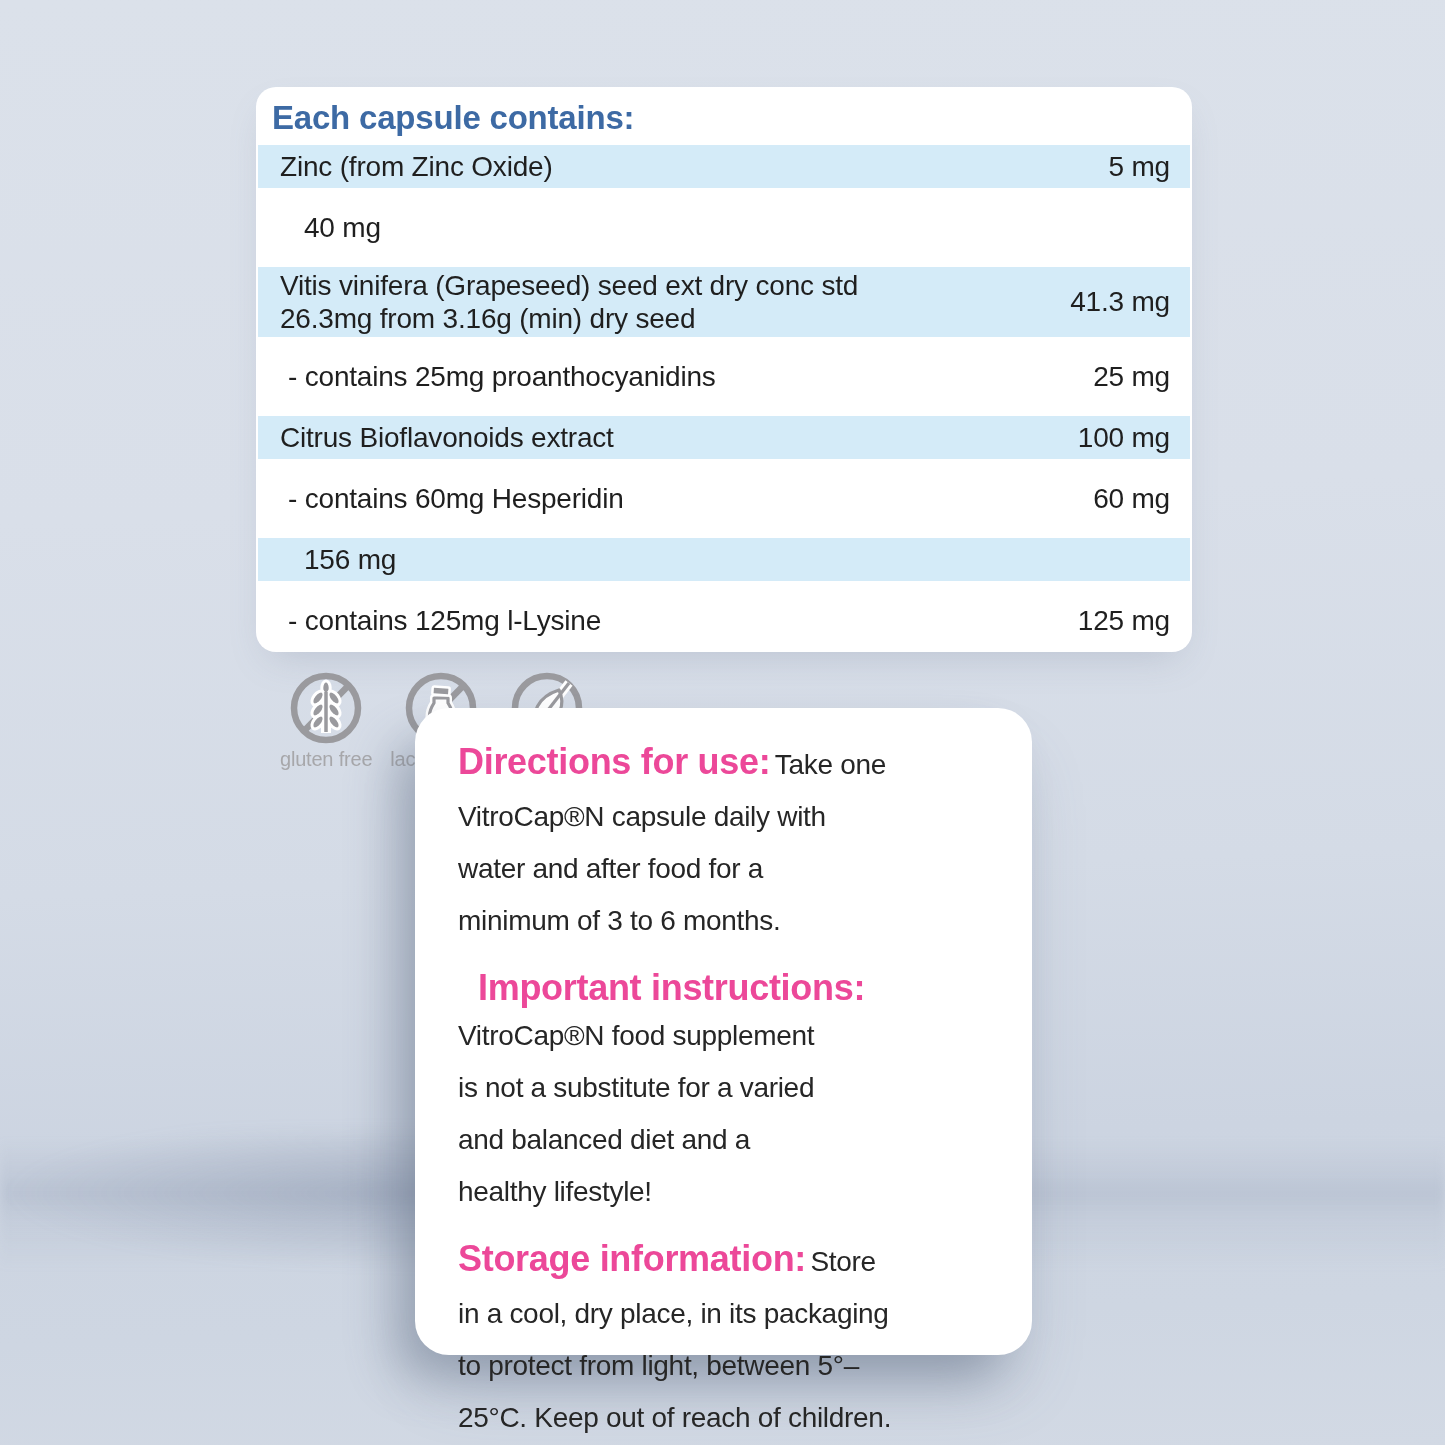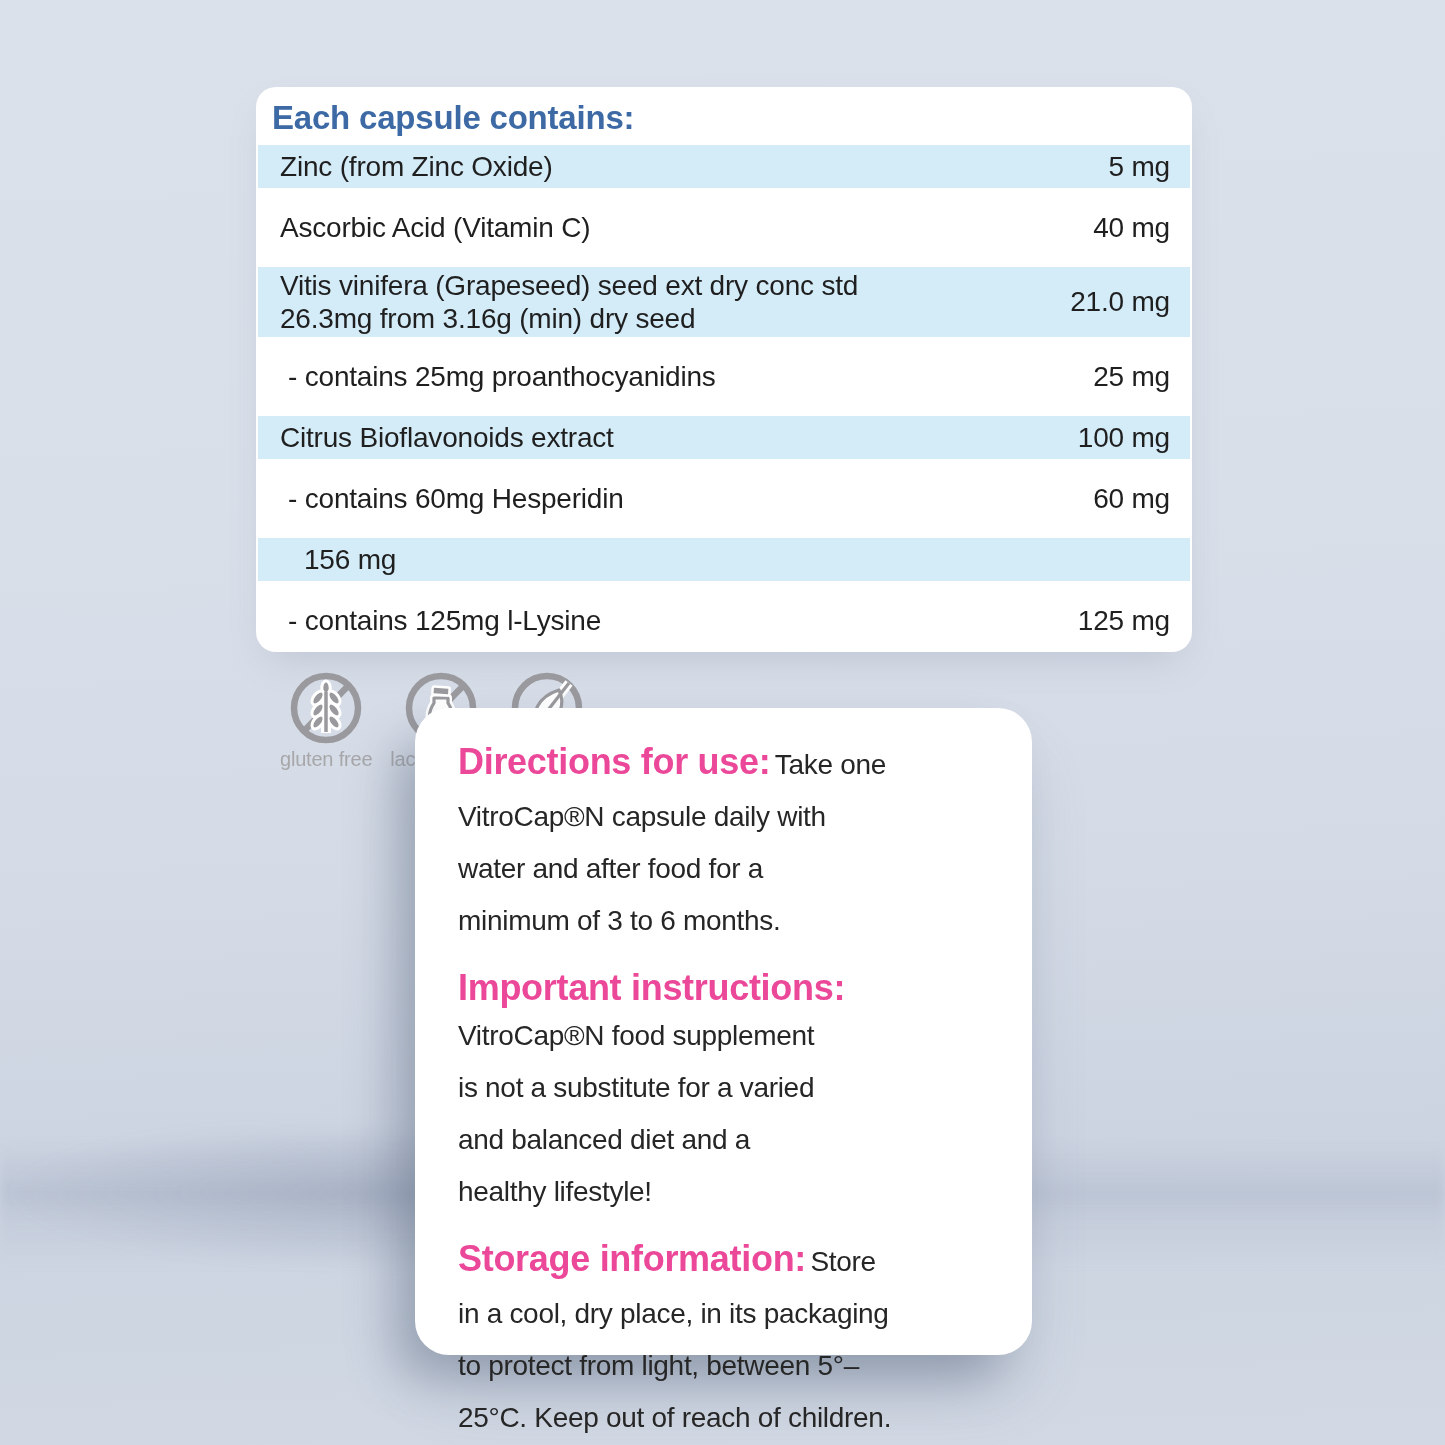--- a/index.html
+++ b/index.html
@@ -32,49 +32,48 @@
   .badge svg{width:76px;height:76px;display:block;}
   .badge-label{margin-top:2px;font-size:20px;color:#a7a7aa;letter-spacing:-.2px;white-space:nowrap;}
 
   
   .card-info{position:absolute;left:415px;top:708px;width:617px;height:647px;
     background:#ffffff;border-radius:34px;
     box-shadow:-26px 28px 48px -6px rgba(100,112,136,.45),0 40px 70px -20px rgba(100,112,136,.30);
     padding:30px 38px 0 43px;box-sizing:border-box;}
   .sec{margin-bottom:15px;line-height:48px;}
   .sec-heading{font-size:36px;font-weight:700;color:#ec4899;letter-spacing:-.3px;}
-  .sec.stack .sec-heading{display:block;}
+  .sec.stack .sec-heading{display:block;margin-left:20px;}
   .sec-body{font-size:28px;color:#262626;white-space:pre;letter-spacing:-.3px;}
 </style>
 </head>
 <body>
 
 <div class="stage">
   <div class="horizon"></div>
   <div class="horizon-left"></div>
 
   <div class="card-ingredients">
     <div class="ing-header">Each capsule contains:</div>
 
     <div class="ing-table">
 
         <div class="row blue">
           <span class="name">Zinc (from Zinc Oxide)</span>
           <span class="amount">5 mg</span>
         </div>
 
         <div class="row white">
-          <span class="name">Ascorbic Acid (Vitamin C)</span>
           <span class="amount">40 mg</span>
         </div>
 
         <div class="row blue">
           <span class="name">Vitis vinifera (Grapeseed) seed ext dry conc std
 26.3mg from 3.16g (min) dry seed</span>
-          <span class="amount">21.0 mg</span>
+          <span class="amount">41.3 mg</span>
         </div>
 
         <div class="row white sub">
           <span class="name">- contains 25mg proanthocyanidins</span>
           <span class="amount">25 mg</span>
         </div>
 
         <div class="row blue">
           <span class="name">Citrus Bioflavonoids extract</span>
           <span class="amount">100 mg</span>

